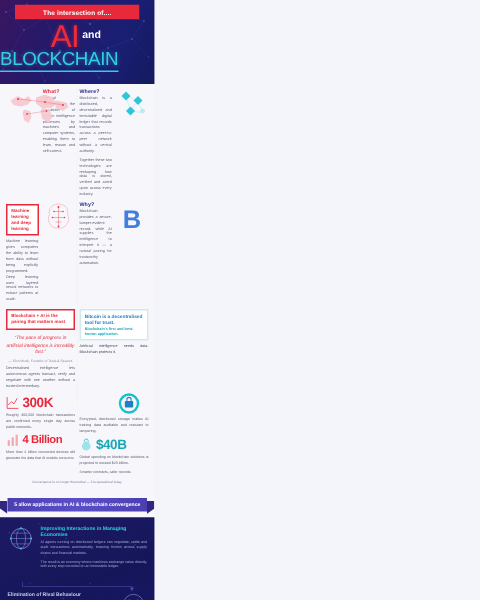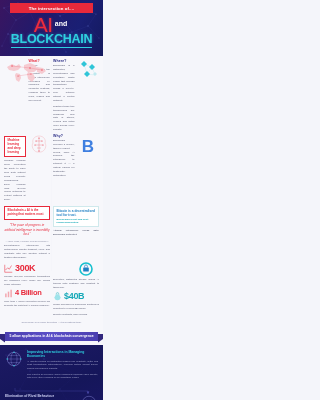--- a/index.html
+++ b/index.html
@@ -40,22 +40,22 @@
     display:inline-block;vertical-align:middle;
     color:#ee2b3c;font-size:21px;font-weight:normal;line-height:.95;
     letter-spacing:-.4px;
     text-shadow:0 0 3px rgba(238,43,60,.55);
   }
   .t-and{
     display:inline-block;vertical-align:middle;
     color:#fff;font-size:7px;font-weight:bold;margin:0 2px 3px 2px;
   }
   .t-bc{
-    display:block;text-align:center;margin-top:-3px;
-    color:#2fd0e0;font-size:12.5px;font-weight:bold;letter-spacing:-.25px;
+    display:block;text-align:left;margin-top:-3px;
+    color:#2fd0e0;font-size:12.5px;font-weight:normal;letter-spacing:-.25px;
     text-shadow:0 0 3px rgba(47,208,224,.5);
   }
   .t-bc u{text-decoration:none;border-bottom:1px solid #2fd0e0;padding-bottom:1px;}
 
   
   .light{position:relative;background:#f7f7fb;padding:3px 0 0 0;}
   .grid-bg{position:absolute;inset:0;opacity:.5;}
 
   .row{position:relative;display:flex;gap:3px;padding:0 4px;}
   .col{flex:1;min-width:0;}

